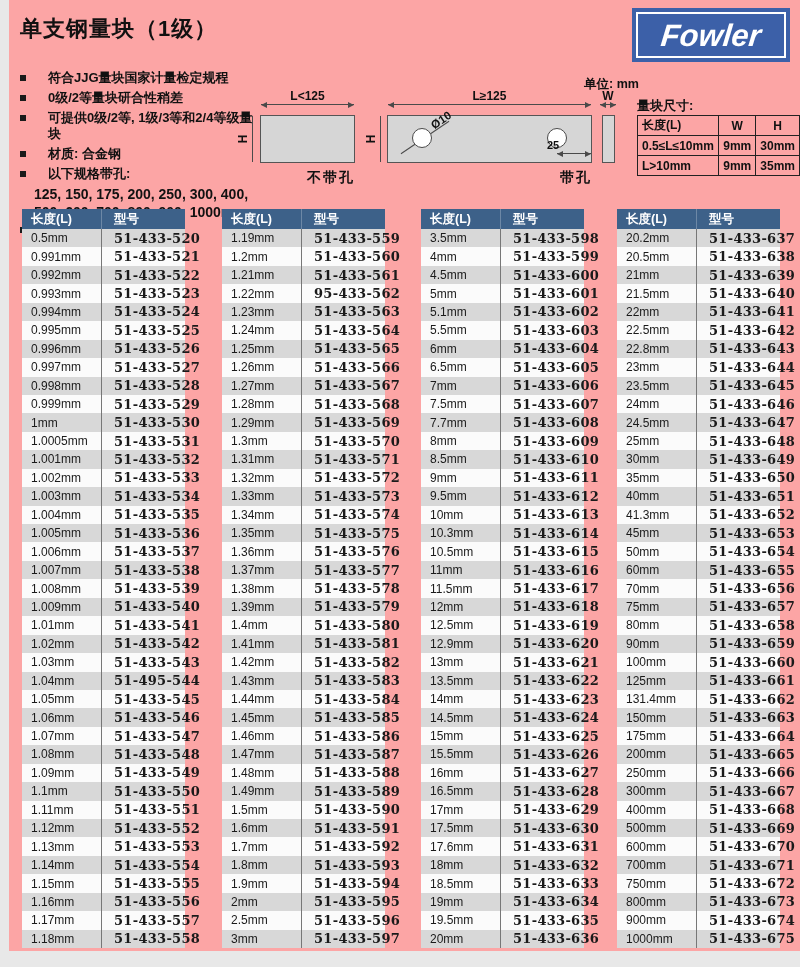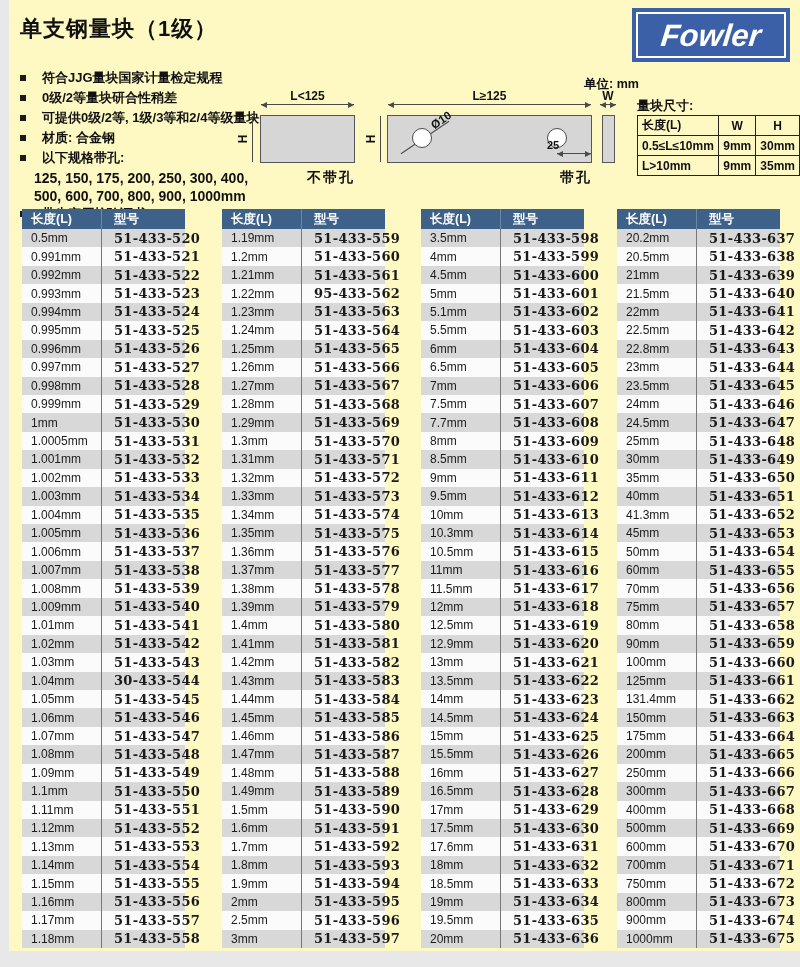--- a/index.html
+++ b/index.html
@@ -5,35 +5,35 @@
   :root{
     --table_header_bg:#3d6189;
     --row_alt_bg:#d8d8d8;
     --row_bg:#fbfbfb;
     --logo_bg:#3c60a8;
     --block_fill:#d6d6d6;
     --page_edge:#e8e8e8;
     --line:#4a4a4a;
   }
   html,body{margin:0;padding:0;background:#fff;}
-  .page{position:relative;width:800px;height:967px;background:#fef9c3;overflow:hidden;
+  .page{position:relative;width:800px;height:967px;background:#fca5a5;overflow:hidden;
         font-family:"Liberation Sans",sans-serif;color:#111;}
   .edge-left{position:absolute;left:0;top:0;width:9px;height:967px;background:var(--page_edge);}
   .edge-bottom{position:absolute;left:0;top:951px;width:800px;height:16px;background:var(--page_edge);}
 
   .title{position:absolute;left:20px;top:14px;font-size:22px;font-weight:bold;letter-spacing:1px;}
 
   .logo{position:absolute;left:632px;top:8px;width:158px;height:54px;background:var(--logo_bg);}
   .logo-frame{position:absolute;left:4px;top:4px;right:4px;bottom:4px;border:2px solid #fff;
               display:flex;align-items:center;justify-content:center;}
   .logo-text{color:#fff;font-size:31px;font-weight:bold;font-style:italic;
              transform:skewX(-6deg);letter-spacing:0px;line-height:1;}
 
   .features{position:absolute;left:20px;top:70px;width:245px;}
-  .feat{display:flex;gap:16px;font-size:13px;font-weight:bold;line-height:16px;margin-bottom:4px;}
+  .feat{display:flex;gap:22px;font-size:13px;font-weight:bold;line-height:16px;margin-bottom:4px;}
   .feat .sq{width:6px;height:6px;background:#1a1a1a;margin-top:5px;flex:0 0 6px;}
   .feat.cont{padding-left:14px;font-size:14px;margin-bottom:2px;}
 
   
   .blk{position:absolute;background:var(--block_fill);border:1px solid #555;box-sizing:border-box;}
   .dimh{position:absolute;height:0;border-top:1px solid var(--line);}
   .dimh::before,.dimh::after{content:"";position:absolute;top:-3px;border-top:3px solid transparent;
       border-bottom:3px solid transparent;}
   .dimh::before{left:0;border-right:6px solid var(--line);}
   .dimh::after{right:0;border-left:6px solid var(--line);}
@@ -265,21 +265,21 @@
         <tr>
           <td>1.02mm</td>
           <td>51-433-542</td>
         </tr>
         <tr>
           <td>1.03mm</td>
           <td>51-433-543</td>
         </tr>
         <tr>
           <td>1.04mm</td>
-          <td>30-433-544</td>
+          <td>51-495-544</td>
         </tr>
         <tr>
           <td>1.05mm</td>
           <td>51-433-545</td>
         </tr>
         <tr>
           <td>1.06mm</td>
           <td>51-433-546</td>
         </tr>
         <tr>

